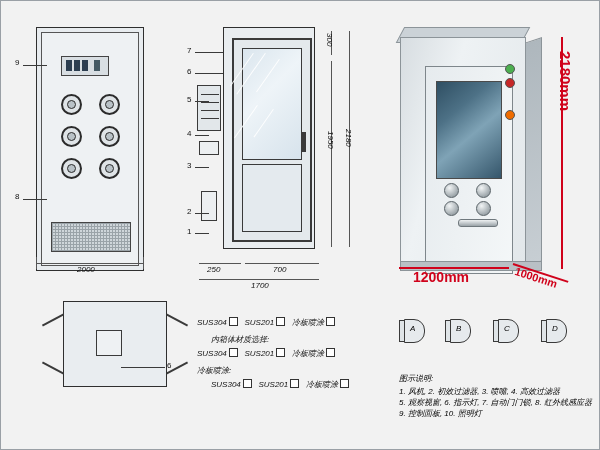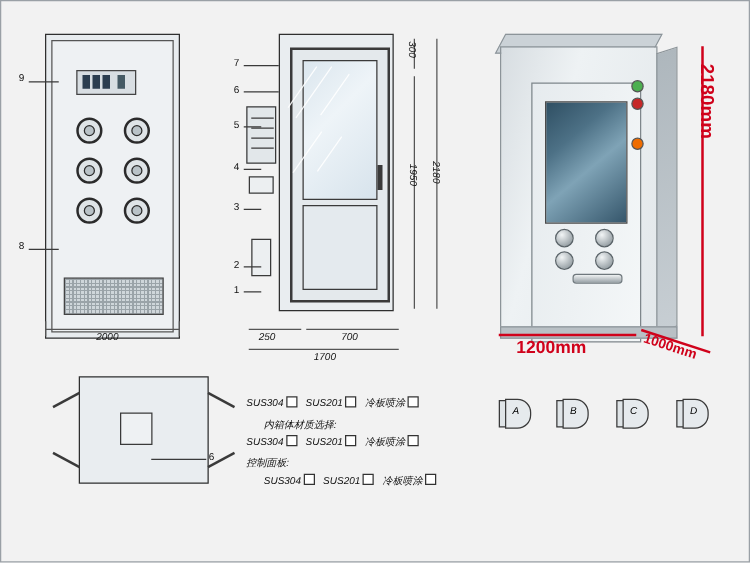--- a/index.html
+++ b/index.html
@@ -197,21 +197,21 @@
       <span>SUS304</span><span class="cb"></span>&nbsp;&nbsp;
       <span>SUS201</span><span class="cb"></span>&nbsp;&nbsp;
       <span>冷板喷涂</span><span class="cb"></span>
     </div>
     <div class="spec-title" style="margin-top:6px;margin-left:14px;">内箱体材质选择:</div>
     <div class="spec-row">
       <span>SUS304</span><span class="cb"></span>&nbsp;&nbsp;
       <span>SUS201</span><span class="cb"></span>&nbsp;&nbsp;
       <span>冷板喷涂</span><span class="cb"></span>
     </div>
-    <div class="spec-title" style="margin-top:6px;">控制面板:</div>
+    <div class="spec-title" style="margin-top:6px;">冷板喷涂:</div>
     <div class="spec-row" style="margin-left:14px;">
       <span>SUS304</span><span class="cb"></span>&nbsp;&nbsp;
       <span>SUS201</span><span class="cb"></span>&nbsp;&nbsp;
       <span>冷板喷涂</span><span class="cb"></span>
     </div>
   </div>
 
   <div class="legicon" style="left:396px;top:318px;">
     <div class="post"></div>
       <div class="half"></div>
@@ -226,14 +226,20 @@
     <div class="post"></div>
       <div class="half"></div>
       <span>C</span>
   </div>
   <div class="legicon" style="left:538px;top:318px;">
     <div class="post"></div>
       <div class="half"></div>
       <span>D</span>
   </div>
 
+  <div id="legend">
+    <div class="lt">图示说明:</div>
+    <div class="li">1. 风机,  2. 初效过滤器,  3. 喷嘴,  4. 高效过滤器</div>
+    <div class="li">5. 观察视窗,  6. 指示灯,  7. 自动门门锁,  8. 红外线感应器</div>
+    <div class="li">9. 控制面板,  10. 照明灯</div>
+  </div>
 
 </div>
 
 </body></html>

